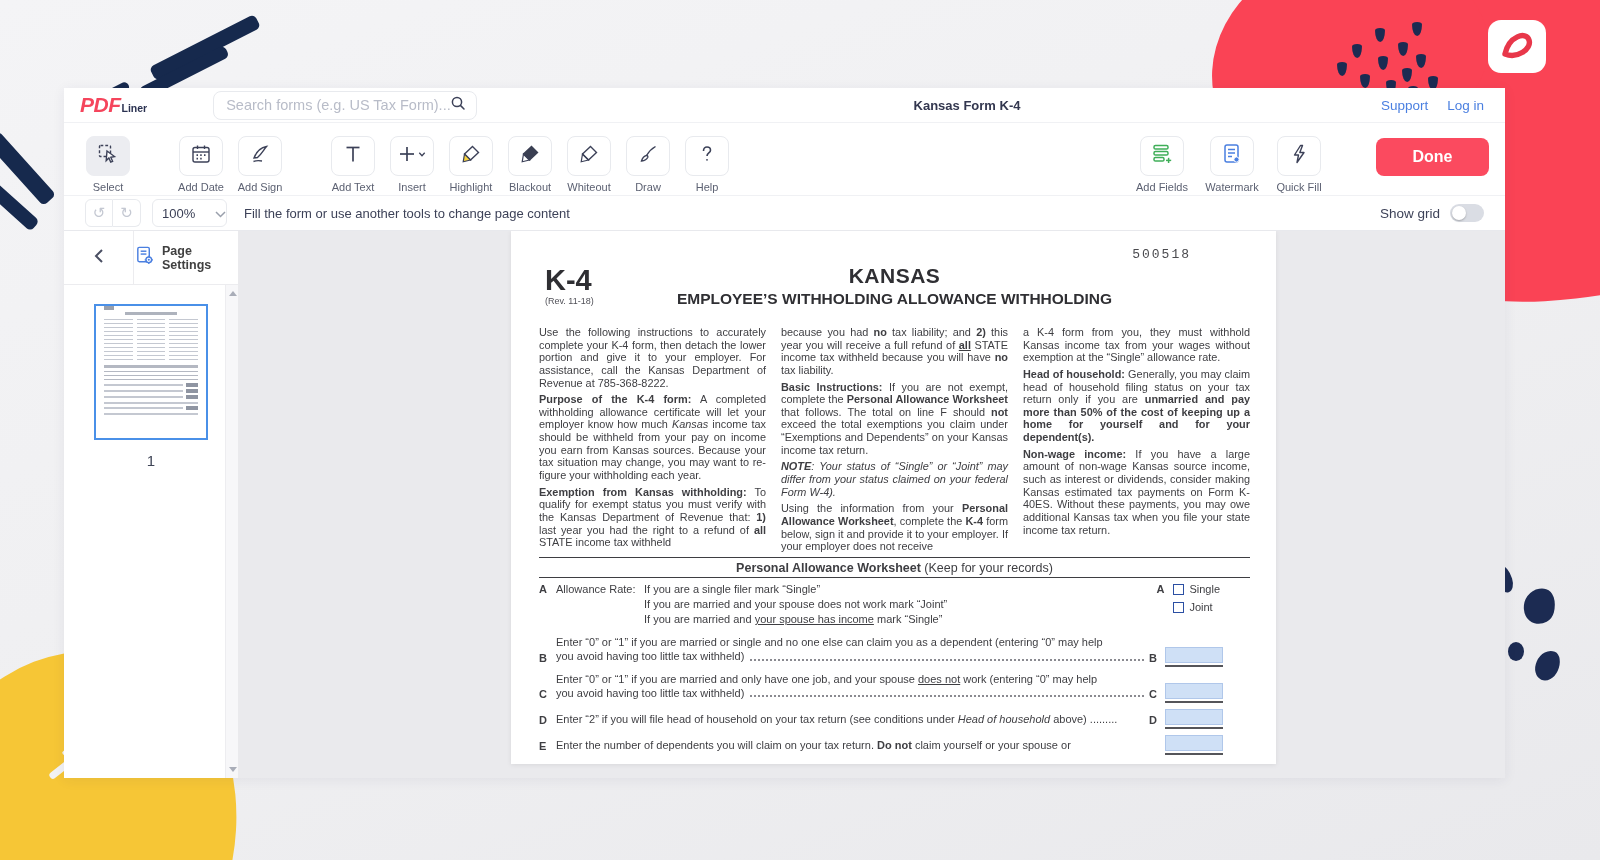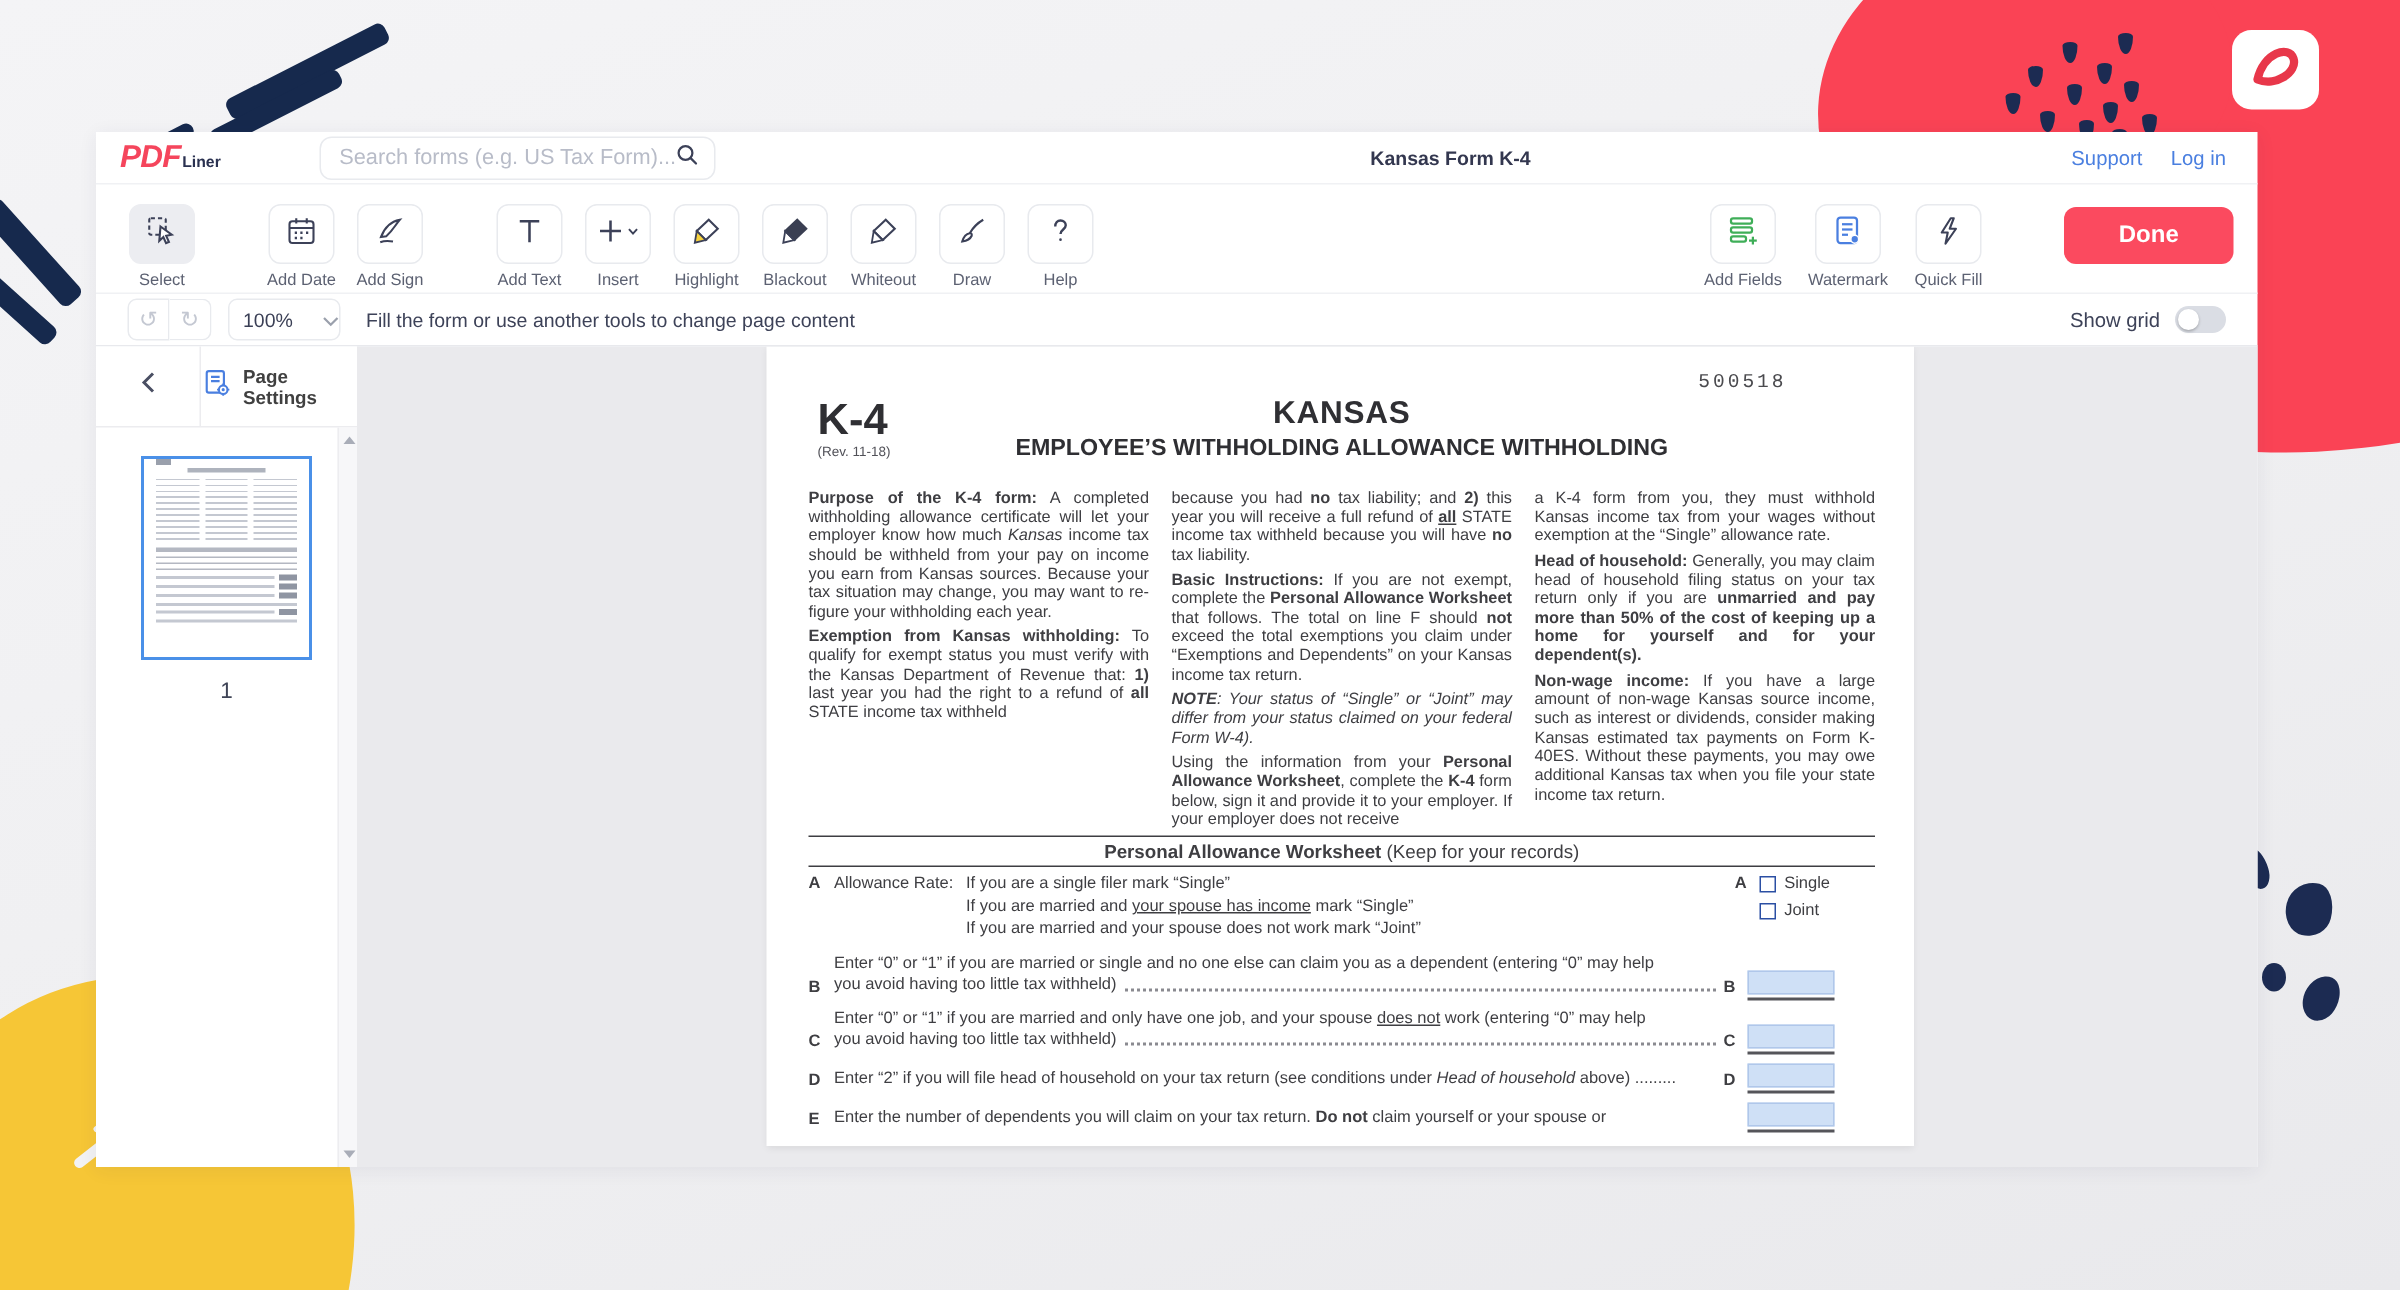--- a/index.html
+++ b/index.html
@@ -489,20 +489,21 @@
               <div class="rev">(Rev. 11-18)</div>
             </div>
             <div class="center-titles">
               <div class="kansas">KANSAS</div>
               <div class="subtitle">EMPLOYEE’S WITHHOLDING ALLOWANCE WITHHOLDING</div>
             </div>
           </div>
 
           <div class="doc-cols">
             <div class="dcol">
+              <p><span>Use the following instructions to accurately complete your K-4 form, then detach the lower portion and give it to your employer. For assistance, call the Kansas Department of Revenue at 785-368-8222.</span></p>
               <p><span class="b">Purpose of the K-4 form:</span><span> A completed withholding allowance certificate will let your employer know how much </span><span class="i">Kansas</span><span> income tax should be withheld from your pay on income you earn from Kansas sources. Because your tax situation may change, you may want to re-figure your withholding each year.</span></p>
               <p><span class="b">Exemption from Kansas withholding:</span><span> To qualify for exempt status you must verify with the Kansas Department of Revenue that: </span><span class="b">1)</span><span> last year you had the right to a refund of </span><span class="b">all</span><span> STATE income tax withheld</span></p>
             </div>
             <div class="dcol">
               <p><span>because you had </span><span class="b">no</span><span> tax liability; and </span><span class="b">2)</span><span> this year you will receive a full refund of </span><span class="b u">all</span><span> STATE income tax withheld because you will have </span><span class="b">no</span><span> tax liability.</span></p>
               <p><span class="b">Basic Instructions:</span><span> If you are not exempt, complete the </span><span class="b">Personal Allowance Worksheet</span><span> that follows. The total on line F should </span><span class="b">not</span><span> exceed the total exemptions you claim under “Exemptions and Dependents” on your Kansas income tax return.</span></p>
               <p><span class="b i">NOTE</span><span class="i">: Your status of “Single” or “Joint” may differ from your status claimed on your federal Form W-4).</span></p>
               <p><span>Using the information from your </span><span class="b">Personal Allowance Worksheet</span><span>, complete the </span><span class="b">K-4</span><span> form below, sign it and provide it to your employer. If your employer does not receive</span></p>
             </div>
             <div class="dcol">
@@ -516,22 +517,22 @@
           <div class="ws-heading"><span class="b">Personal Allowance Worksheet</span><span> (Keep for your records)</span></div>
           <div class="ws-rule"></div>
 
           <div class="ws">
 
             <div class="rowA">
               <div class="ltr">A</div>
               <div class="arate">Allowance Rate:</div>
               <div class="alines">
                 <div><span>If you are a single filer mark “Single”</span></div>
+                <div><span>If you are married and your spouse does not work mark “Joint”</span></div>
                 <div><span>If you are married and </span><span class="u">your spouse has income</span><span> mark “Single”</span></div>
-                <div><span>If you are married and your spouse does not work mark “Joint”</span></div>
               </div>
               <div class="aright">
                 <div class="ltr" style="width:auto;flex:none">A</div>
                 <div class="cbcol">
                   <div class="cbrow">
                     <span class="cb"></span>
                     <span>Single</span>
                   </div>
                   <div class="cbrow">
                     <span class="cb"></span>

